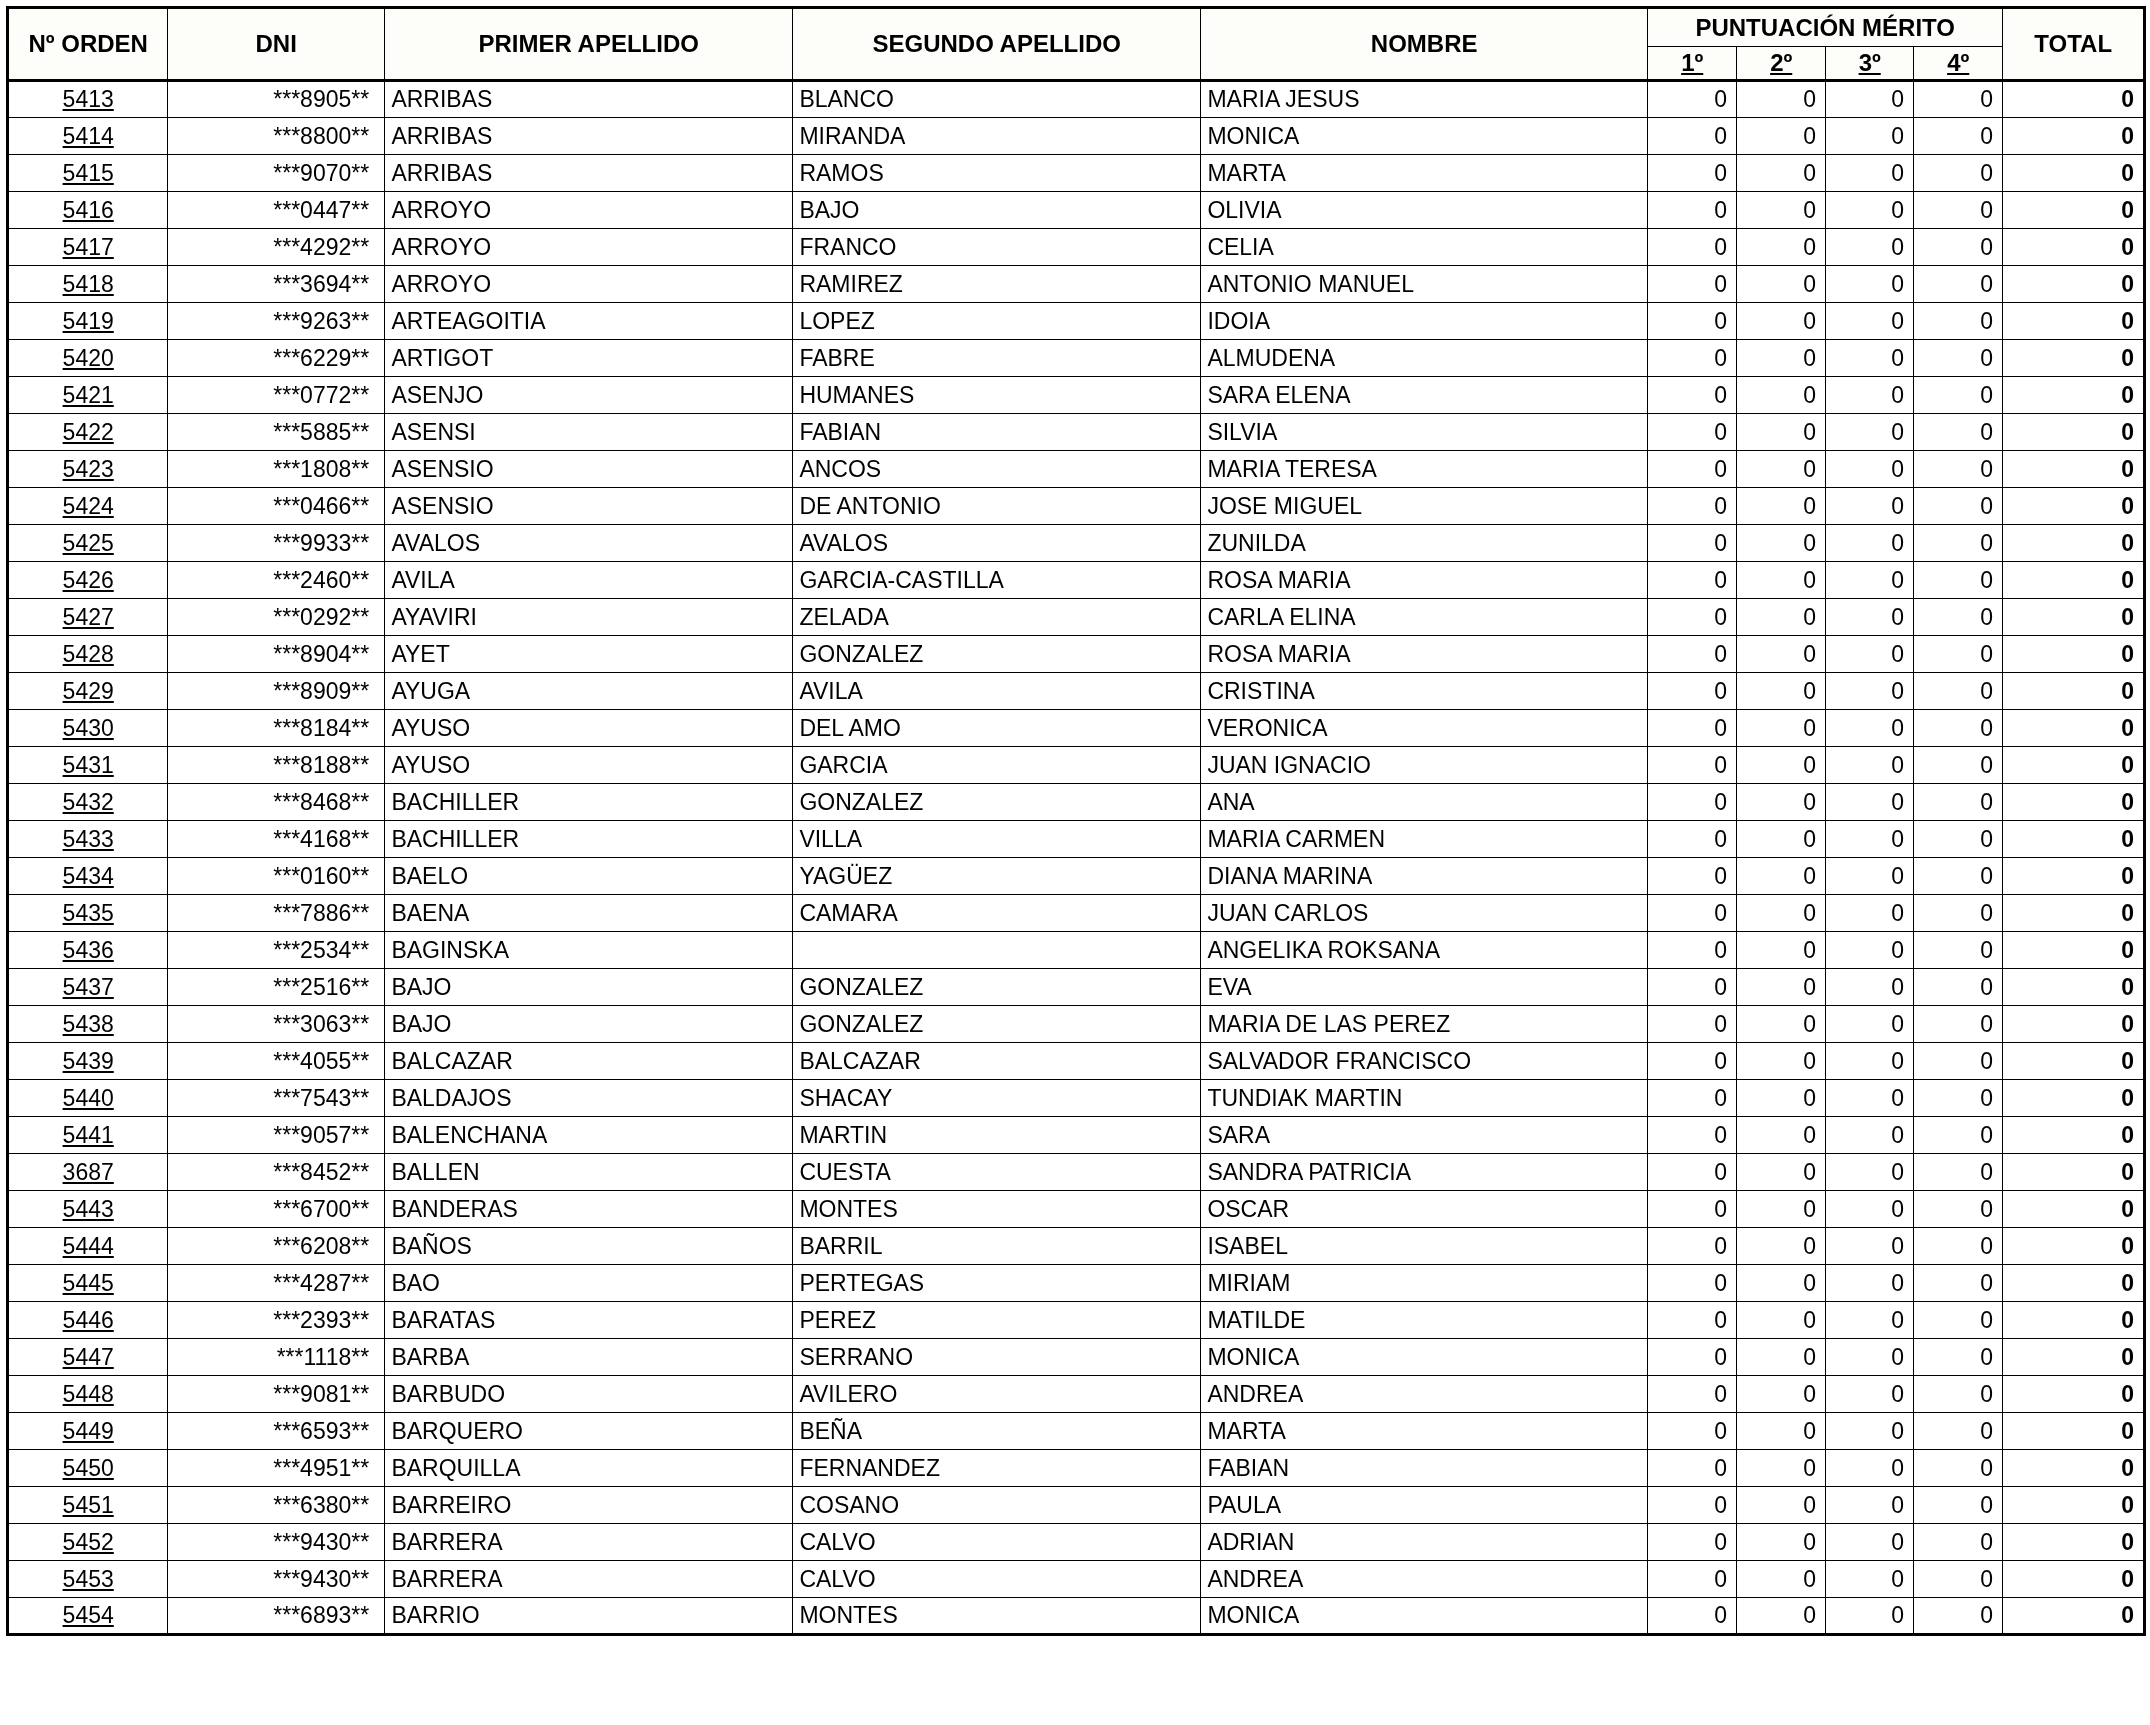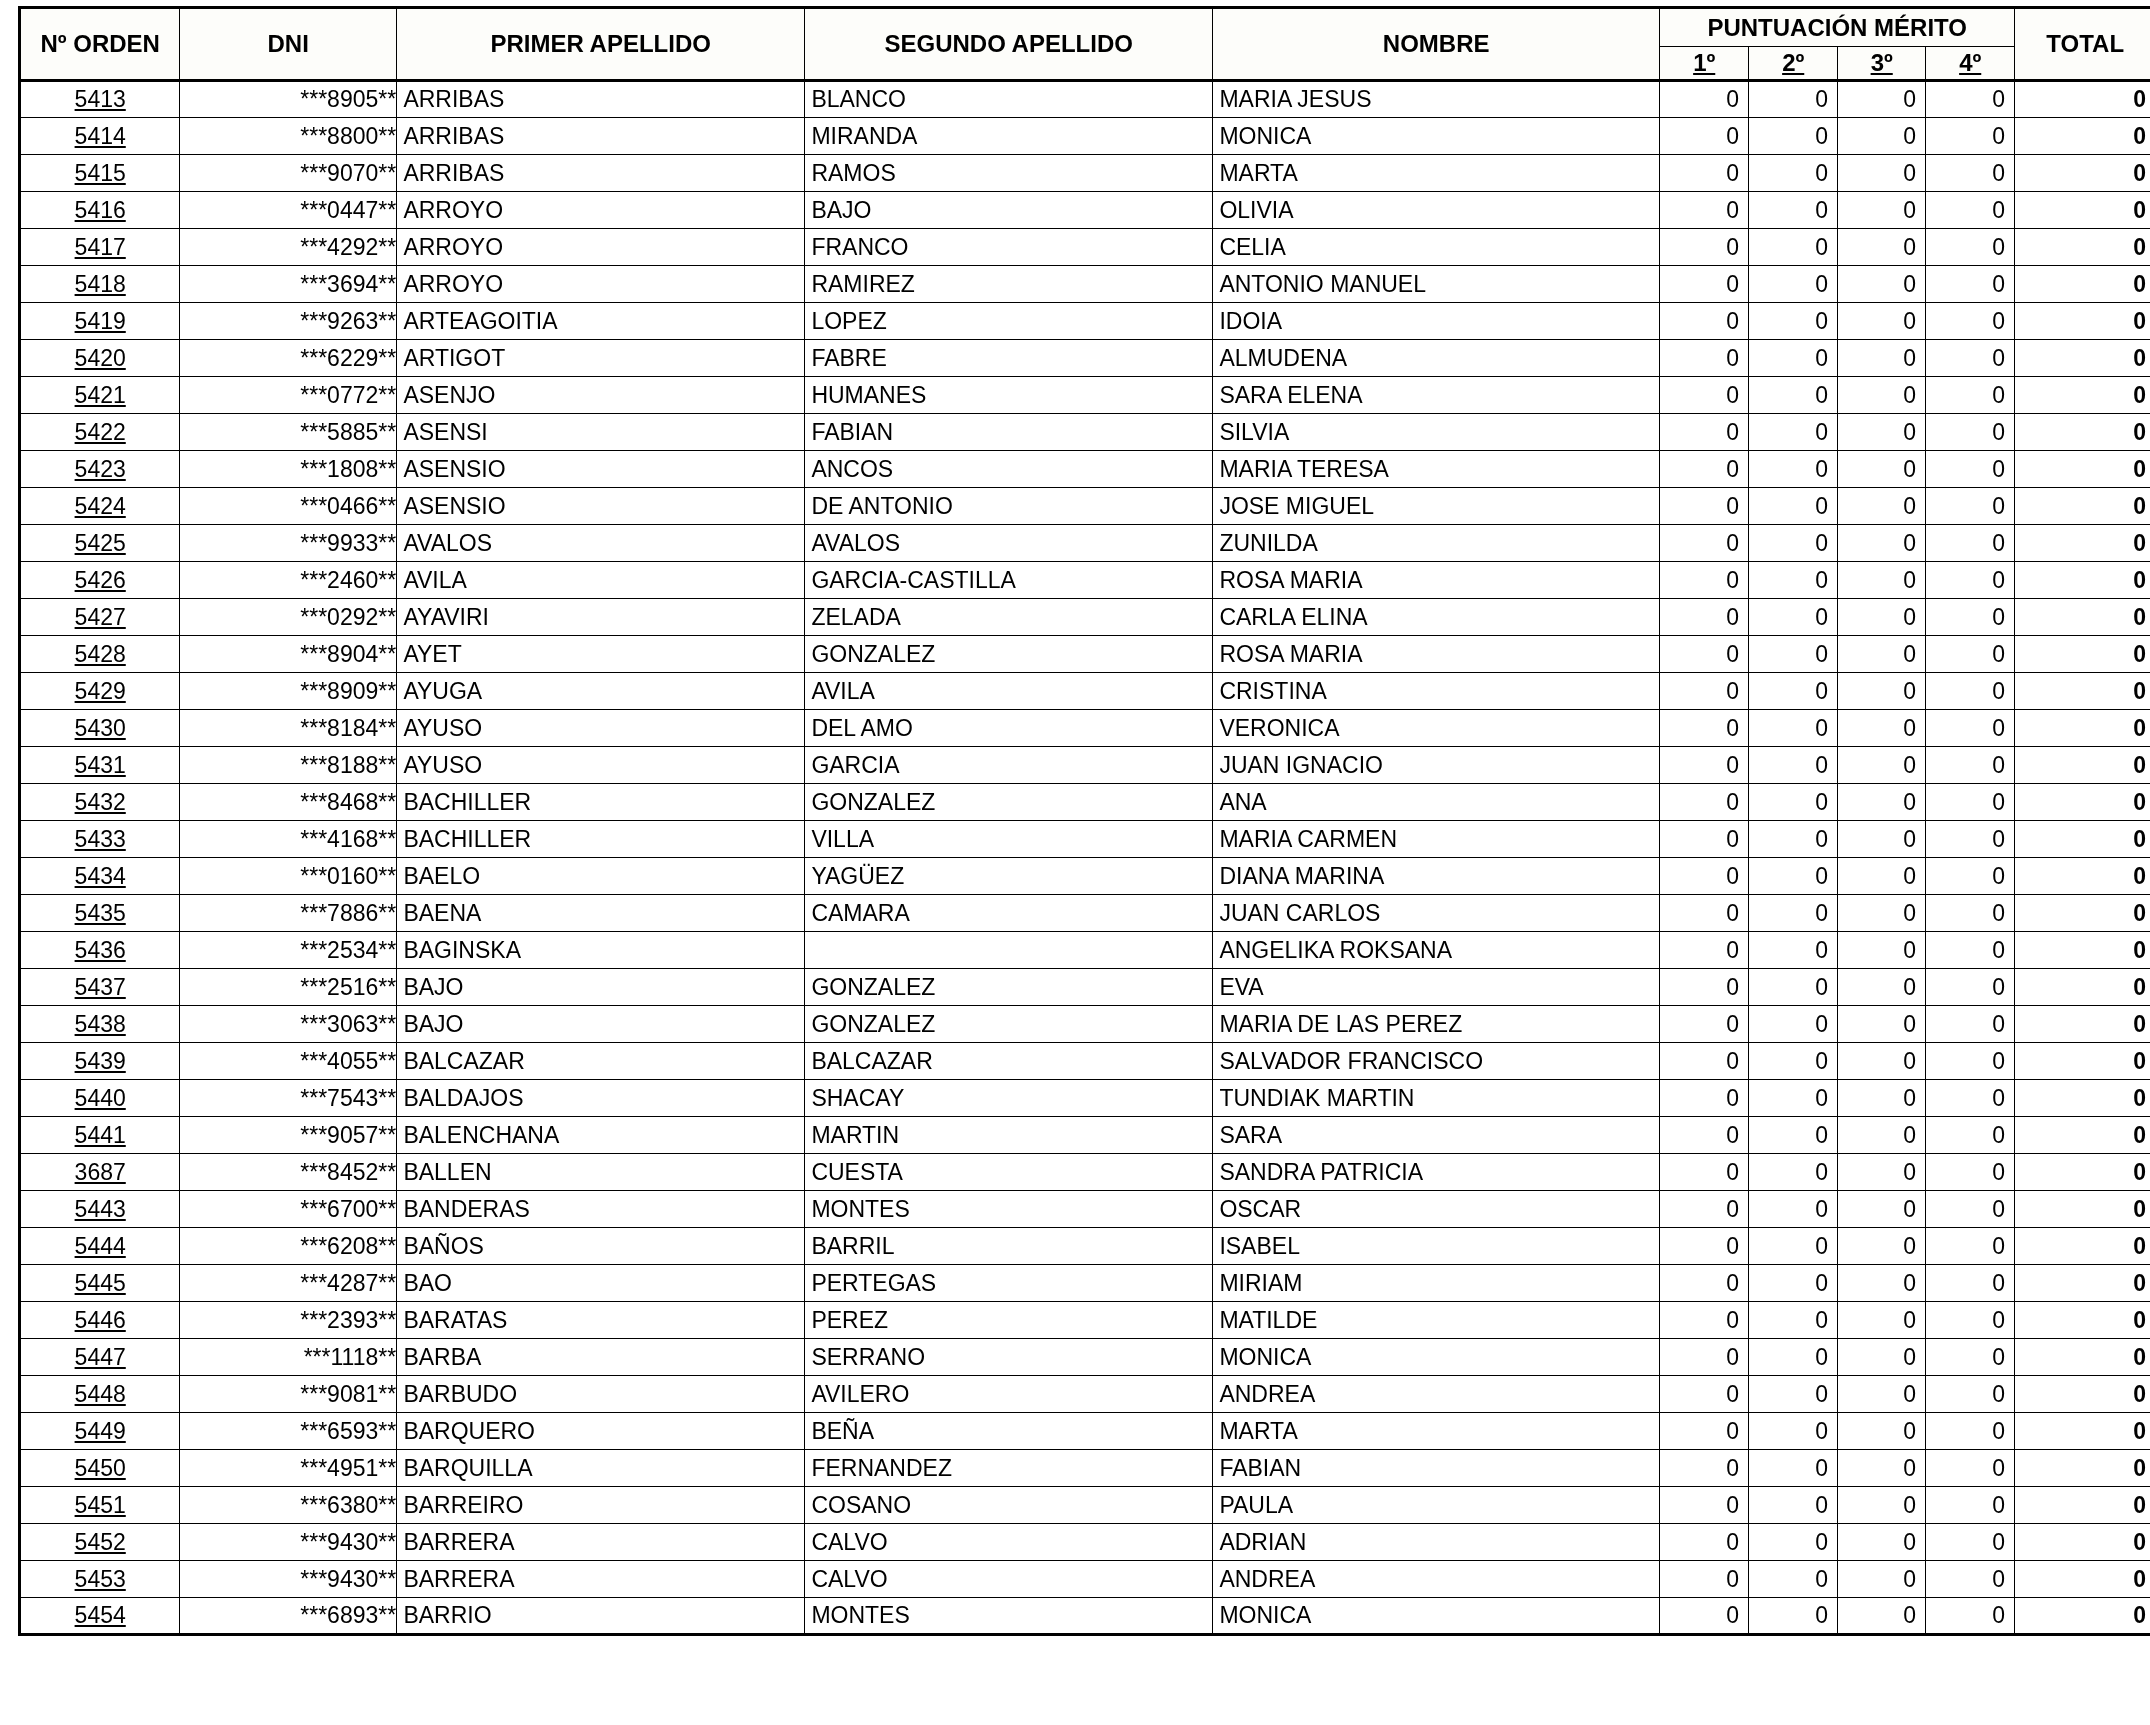--- a/index.html
+++ b/index.html
@@ -8,21 +8,20 @@
     background: #ffffff;
     width: 2151px;
     height: 1725px;
     overflow: hidden;
     font-family: "Liberation Sans", sans-serif;
     color: #000;
   }
   .wrap {
     padding: 6.2px;
     box-sizing: border-box;
-    margin-left: 12px;
   }
   table {
     border-collapse: collapse;
     table-layout: fixed;
     width: 2137px;
     border: 3.9px solid #000;
     background: #fff;
   }
   th, td {
     border: 1.5px solid #000;
@@ -39,21 +38,21 @@
   }
   thead tr.hdr-top th { height: 39px; }
   thead tr.hdr-sub th { height: 34px; text-decoration: underline; }
   thead tr:last-child th,
   thead th[rowspan="2"] { border-bottom: 3.1px solid #000; }
   tbody td {
     font-size: 23px;
     height: 37px;
   }
   td.orden { text-align: center; text-decoration: underline; }
-  td.dni   { text-align: right; padding-right: 0; }
+  td.dni   { text-align: right; padding-right: 15px; }
   td.text  { text-align: left;  padding-left: 6.2px; }
   td.num   { text-align: right; padding-right: 9.2px; }
   td.total { text-align: right; padding-right: 9.2px; font-weight: bold; }
 </style>
 </head>
 <body>
 
 <div class="wrap">
   <table>
     <colgroup>

